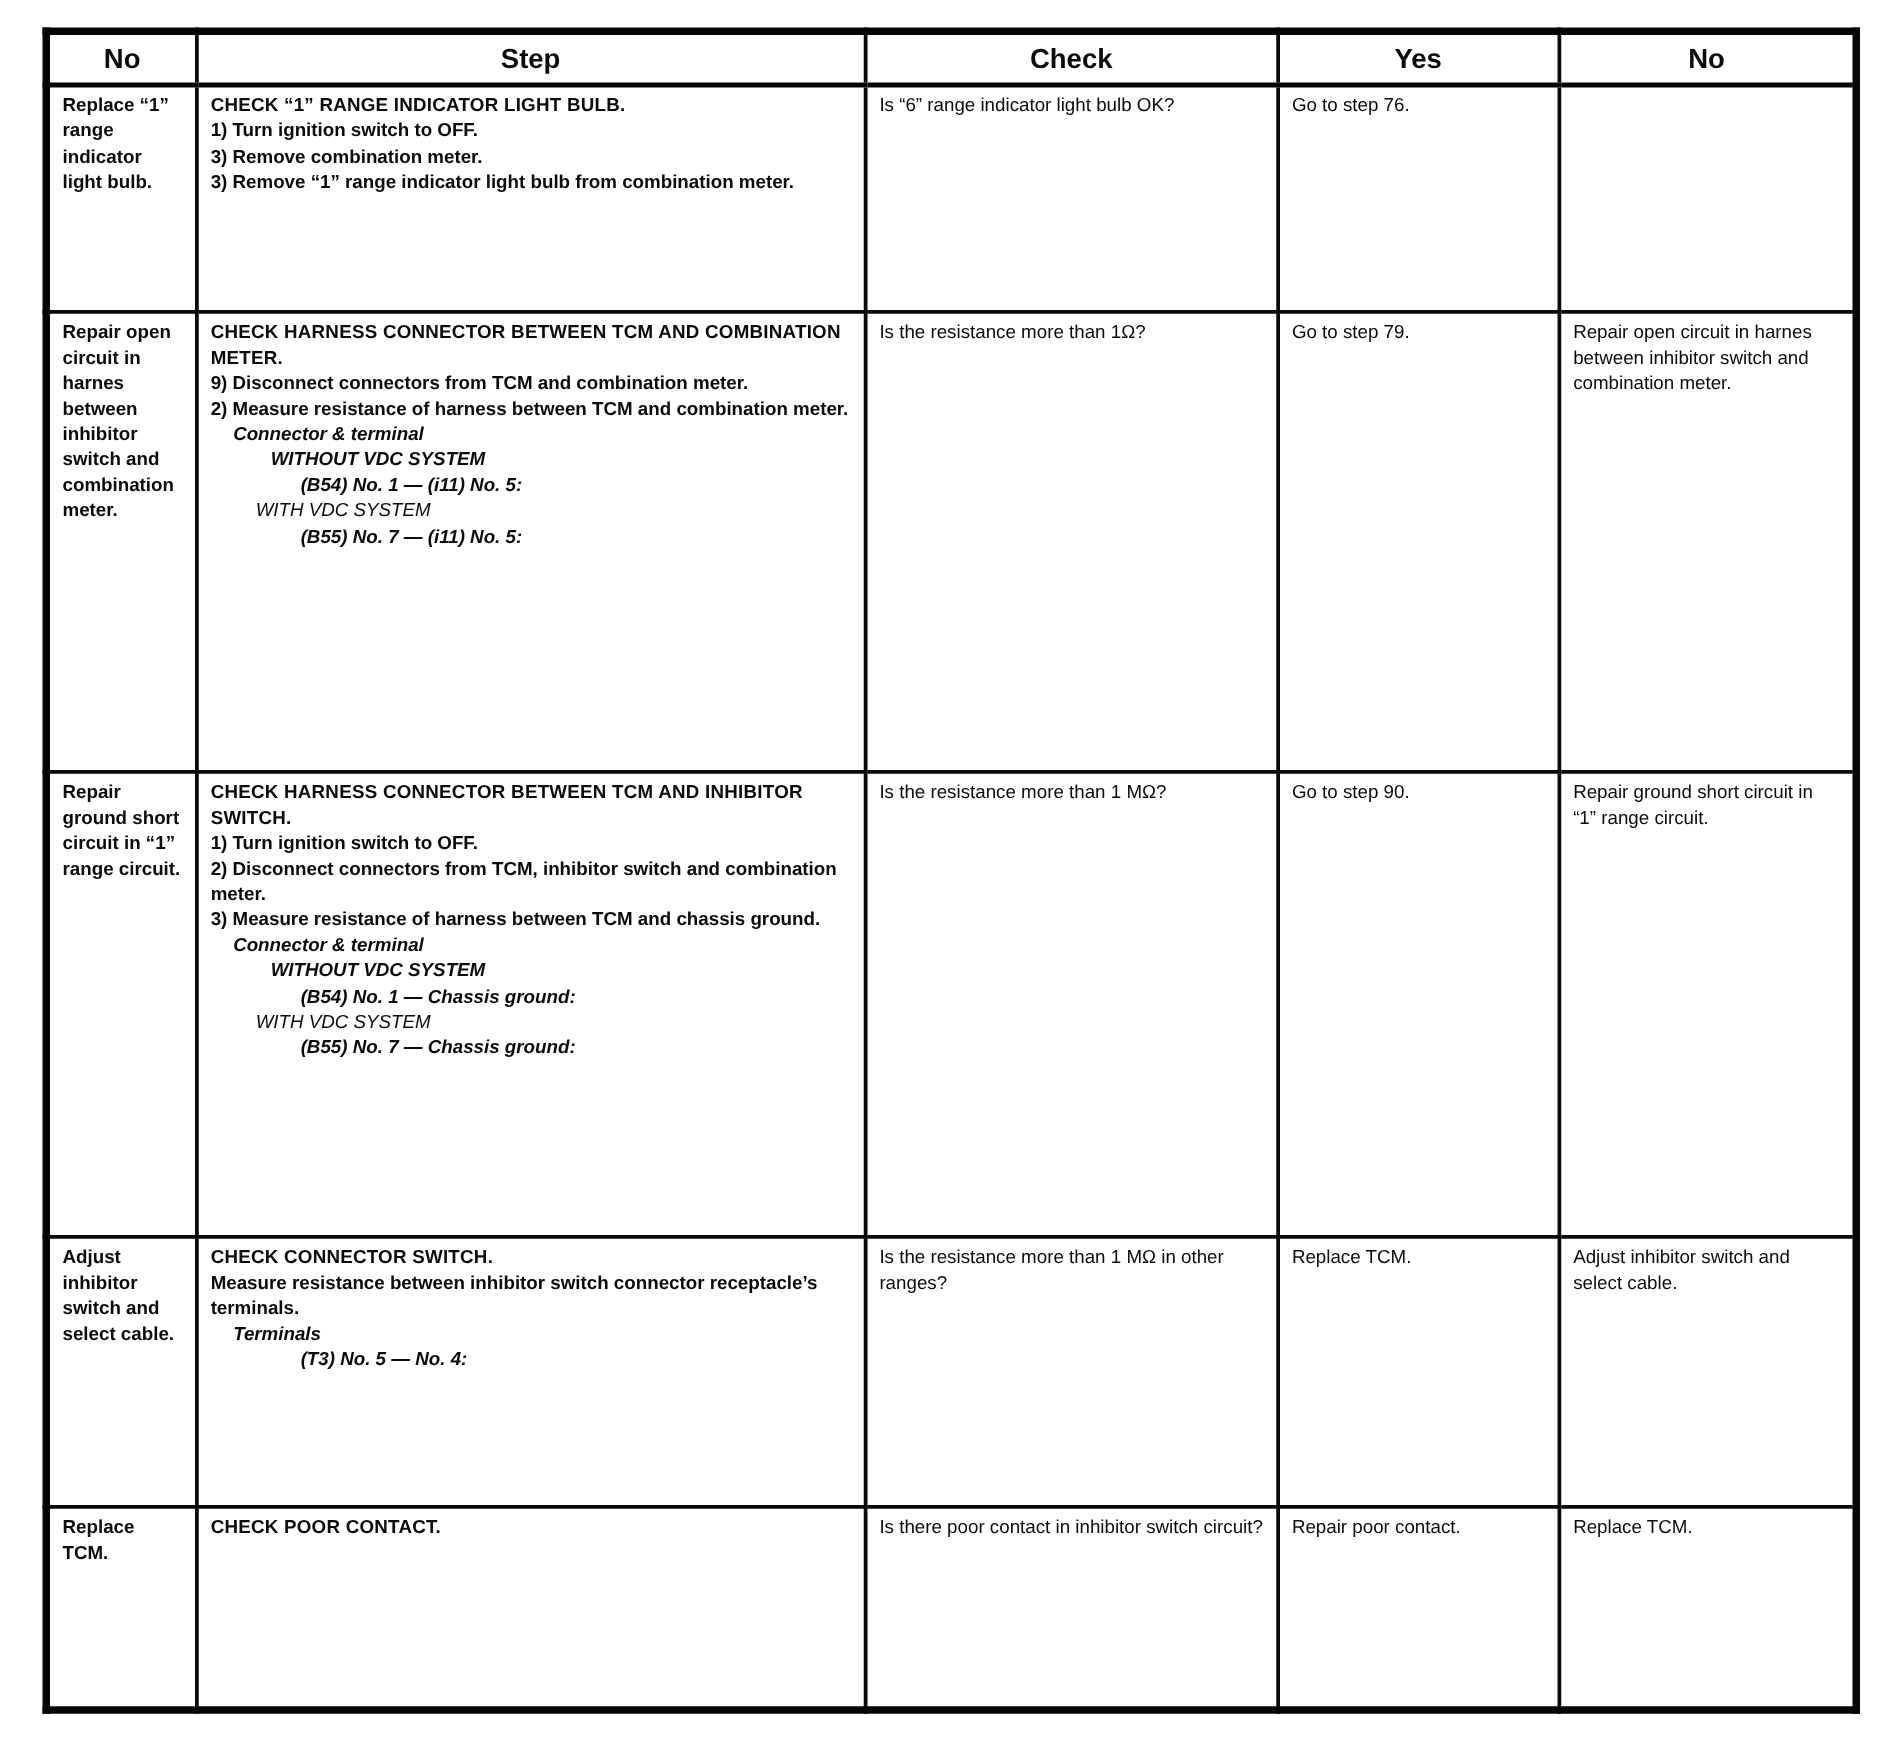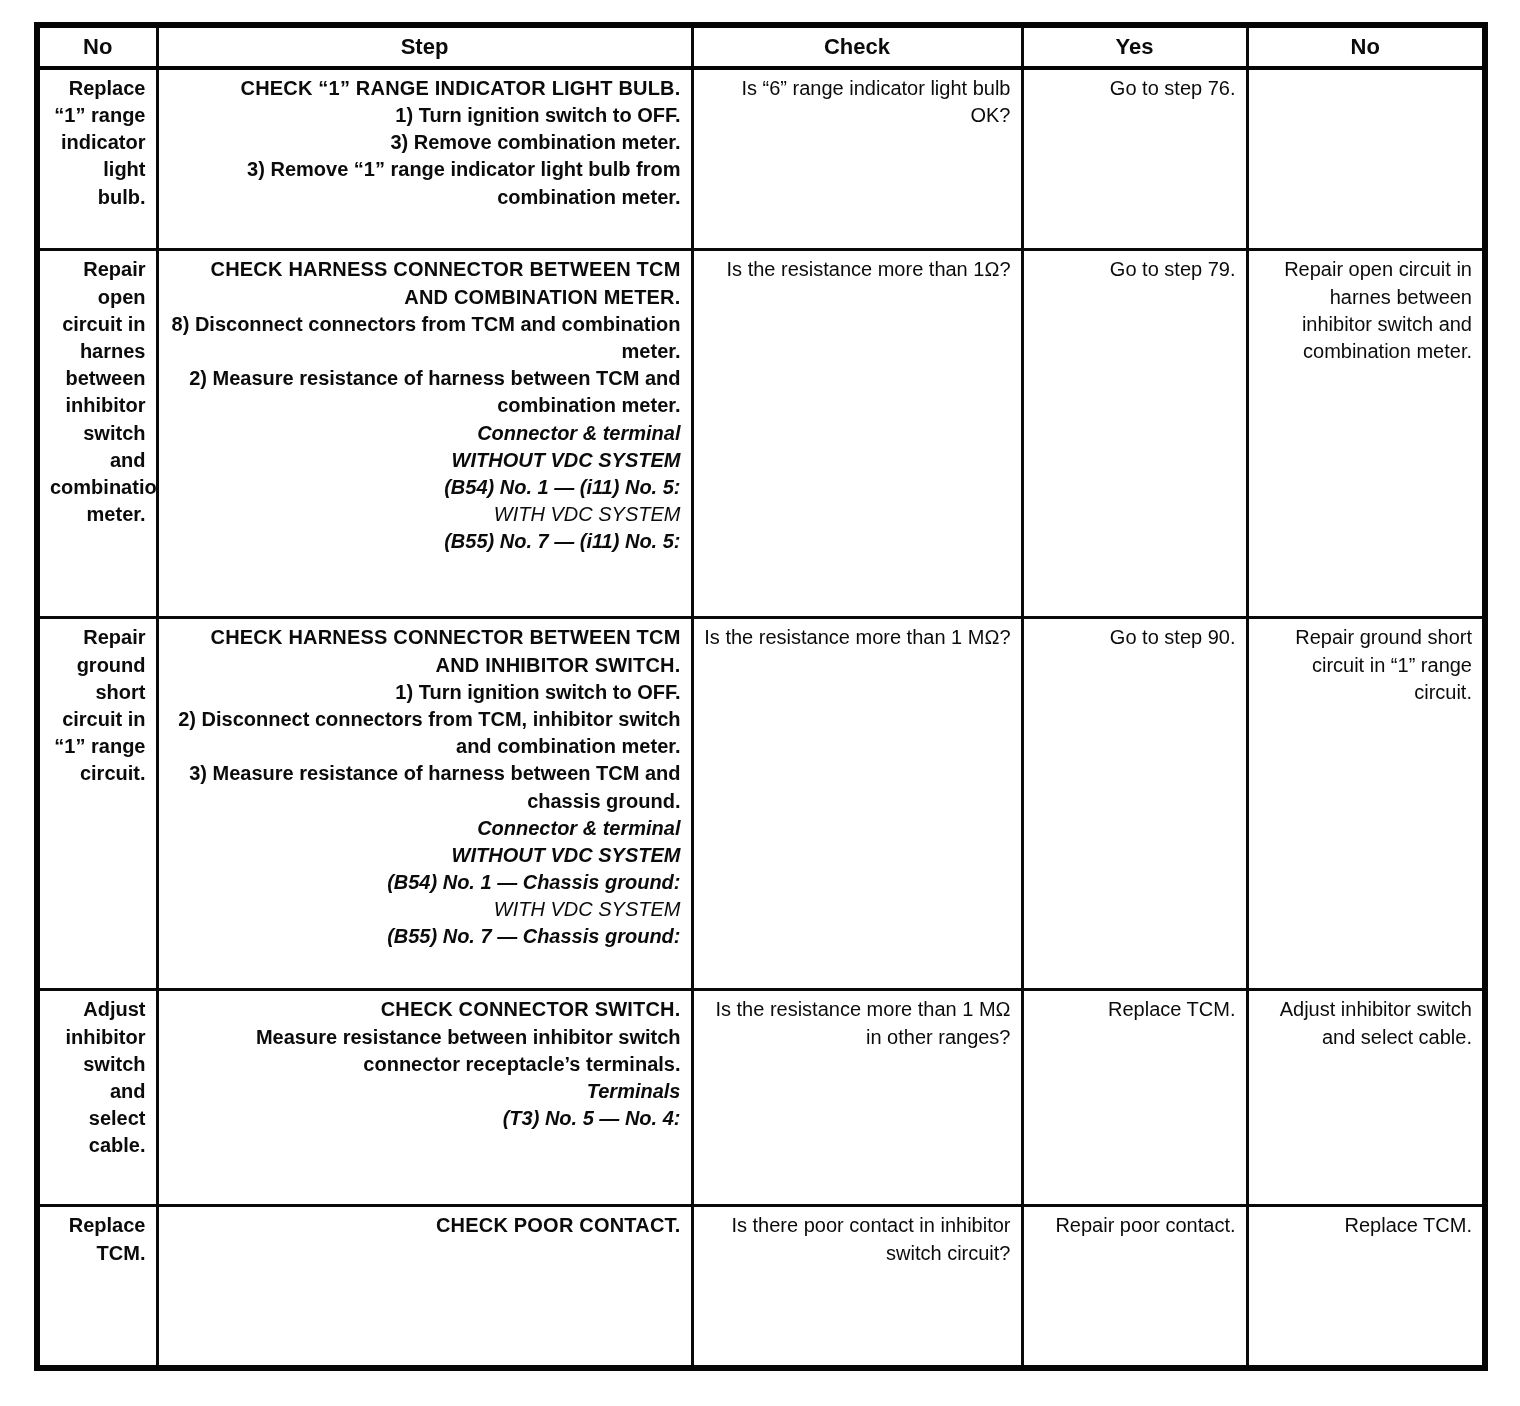--- a/index.html
+++ b/index.html
@@ -21,25 +21,24 @@
     border-collapse: collapse;
     table-layout: fixed;
     width: 1448px;
     border: 6px solid #050505;
     background: #ffffff;
   }
   table.diag th, table.diag td {
     border: 3px solid #0a0a0a;
     vertical-align: top;
     padding: 5px 10px 6px 10px;
-    font-size: 20px;
+    font-size: 15px;
     line-height: 1.36;
     overflow: hidden;
     box-sizing: border-box;
-    text-align: right;
   }
   table.diag th {
     font-weight: 700;
     text-align: center;
     font-size: 22px;
     padding: 4px 6px;
     border-bottom: 4px solid #050505;
   }
   tr.hdr { height: 38px; }
   tr.r75 { height: 182px; }
@@ -108,21 +107,21 @@
         </td>
         <td>Is “6” range indicator light bulb OK?</td>
         <td>Go to step 76.</td>
         <td></td>
       </tr>
 
       <tr class="r76">
         <td class="no-cell">Repair open circuit in harnes between inhibitor switch and combination meter.</td>
         <td>
           <div class="step-title">CHECK HARNESS CONNECTOR BETWEEN TCM AND COMBINATION METER.</div>
-          <div class="step-line">8) Disconnect connectors from TCM and combination meter.</div>
+          <div class="step-line">9) Disconnect connectors from TCM and combination meter.</div>
           <div class="step-line">2) Measure resistance of harness between TCM and combination meter.</div>
           <div class="spec1">Connector &amp; terminal</div>
           <div class="spec2">WITHOUT VDC SYSTEM</div>
           <div class="spec3">(B54) No. 1 — (i11) No. 5:</div>
           <div class="spec2b">WITH VDC SYSTEM</div>
           <div class="spec3">(B55) No. 7 — (i11) No. 5:</div>
         </td>
         <td>Is the resistance more than 1Ω?</td>
         <td>Go to step 79.</td>
         <td>Repair open circuit in harnes between inhibitor switch and combination meter.</td>

